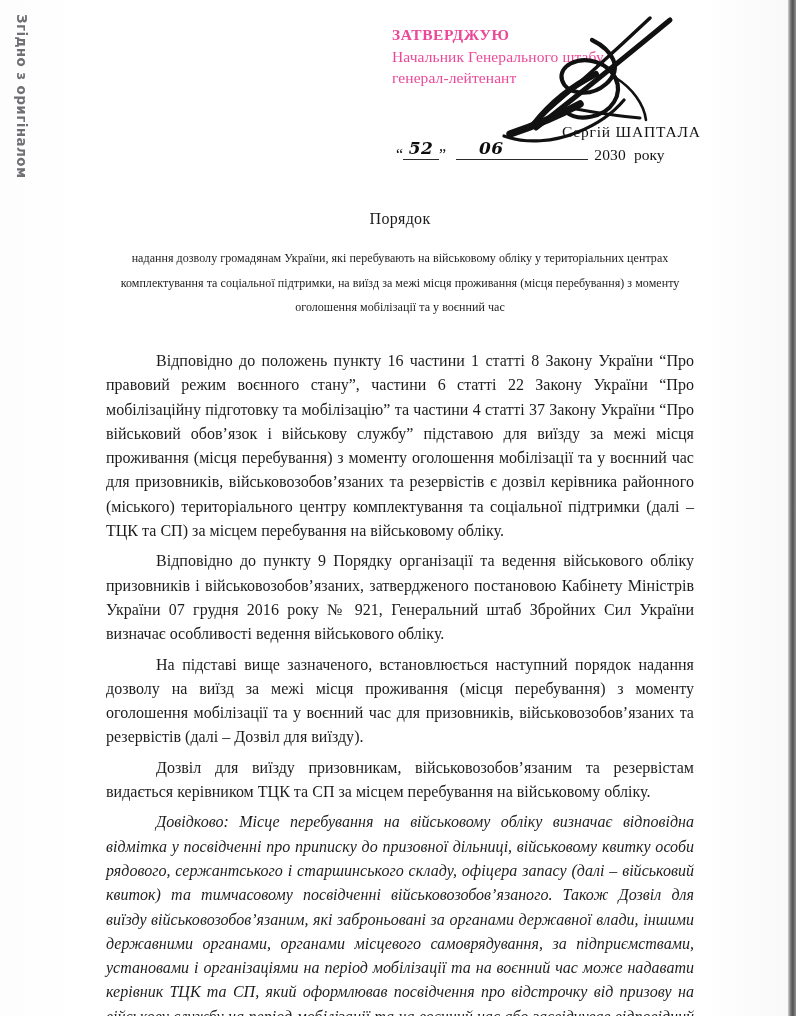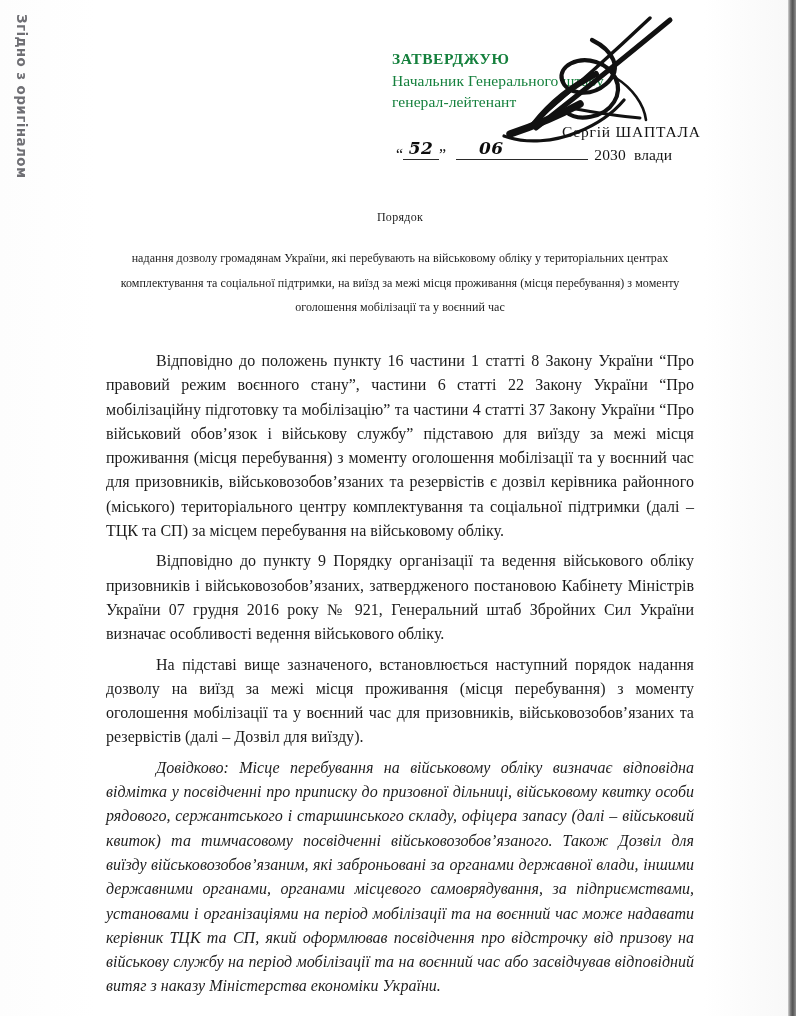--- a/index.html
+++ b/index.html
@@ -61,25 +61,25 @@
     font-weight: 700;
     letter-spacing: .4px;
     color: #6f6f74;
     white-space: nowrap;
   }
 
   
   .approval {
     position: absolute;
     left: 392px;
-    top: 48px;
+    top: 24px;
     width: 340px;
     font-size: 15.5px;
     line-height: 21.5px;
-    color: #15803d;
+    color: #ec4899;
     white-space: nowrap;
   }
   .approval .line {
     display: block;
     letter-spacing: .1px;
   }
   .approval .line.approve-word {
     letter-spacing: .6px;
     font-weight: 600;
   }
@@ -147,21 +147,21 @@
     pointer-events: none;
   }
 
   
   .doc-title {
     position: absolute;
     left: 0;
     top: 210px;
     width: 800px;
     text-align: center;
-    font-size: 12px;
+    font-size: 16px;
     letter-spacing: .3px;
   }
   .doc-subtitle {
     position: absolute;
     left: 100px;
     top: 246px;
     width: 600px;
     text-align: center;
     font-size: 12px;
     line-height: 24.5px;
@@ -225,29 +225,30 @@
     <span class="q">“</span>
     <span class="blank-rule blank-day">
       <span class="hand hand-in-rule">52</span>
     </span>
     <span class="q">”</span>
     <span class="blank-rule blank-month" style="margin-left:10px;">
       <span class="hand hand-in-rule">06</span>
     </span>
     <span class="blank-rule blank-year"></span>
     <span class="year-digits">2030</span>
-    <span class="roku">влади</span>
+    <span class="roku">року</span>
   </div>
 
   <div class="doc-title">Порядок</div>
   <div class="doc-subtitle">надання дозволу громадянам України, які перебувають на військовому обліку у територіальних центрах комплектування та соціальної підтримки, на виїзд за межі місця проживання (місця перебування) з моменту оголошення мобілізації та у воєнний час</div>
 
   <div class="body-block">
     <p>Відповідно до положень пункту 16 частини 1 статті 8 Закону України “Про правовий режим воєнного стану”, частини 6 статті 22  Закону України “Про мобілізаційну підготовку та мобілізацію” та частини 4 статті 37 Закону України “Про військовий обов’язок і військову службу” підставою для виїзду за межі місця проживання (місця перебування) з моменту оголошення мобілізації та у воєнний час для призовників, військовозобов’язаних та резервістів є дозвіл керівника районного (міського) територіального центру комплектування та соціальної підтримки (далі – ТЦК та СП) за місцем перебування на військовому обліку.</p>
     <p>Відповідно до пункту 9 Порядку організації та ведення військового обліку призовників і військовозобов’язаних, затвердженого постановою Кабінету Міністрів України 07 грудня 2016 року № 921, Генеральний штаб Збройних Сил України  визначає особливості ведення військового обліку.</p>
     <p>На підставі вище зазначеного, встановлюється наступний порядок надання дозволу на виїзд за межі місця проживання (місця перебування) з моменту оголошення мобілізації та у воєнний час для призовників, військовозобов’язаних та резервістів (далі – Дозвіл для виїзду).</p>
+    <p>Дозвіл для виїзду призовникам, військовозобов’язаним та резервістам видається керівником ТЦК та СП за місцем перебування на військовому обліку.</p>
     <p class="note">Довідково: Місце перебування на військовому обліку визначає відповідна відмітка у посвідченні про приписку до призовної дільниці, військовому квитку особи рядового, сержантського і старшинського складу, офіцера запасу (далі – військовий квиток) та тимчасовому посвідченні військовозобов’язаного. Також Дозвіл для виїзду військовозобов’язаним, які заброньовані за органами державної влади, іншими державними органами, органами місцевого самоврядування, за підприємствами, установами і організаціями на період мобілізації та на воєнний час може надавати керівник ТЦК та СП, який оформлював посвідчення про відстрочку від призову на військову службу на період мобілізації та на воєнний час або засвідчував відповідний витяг з наказу Міністерства економіки України.</p>
   </div>
 
   <div class="scan-edge-right"></div>
   <div class="scan-edge-right-outer"></div>
 
 </div>
 
 </body></html>

